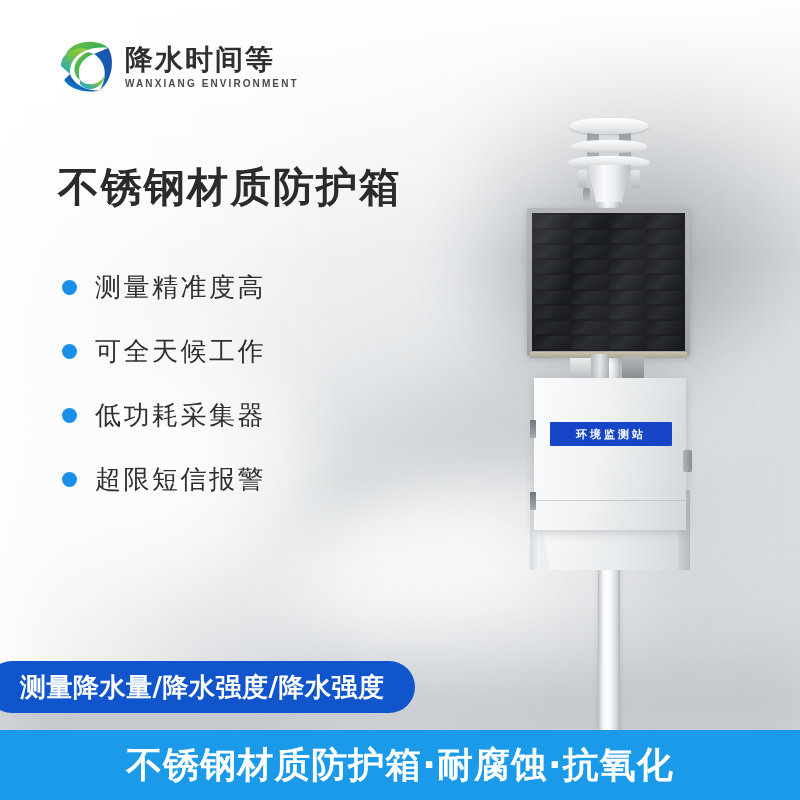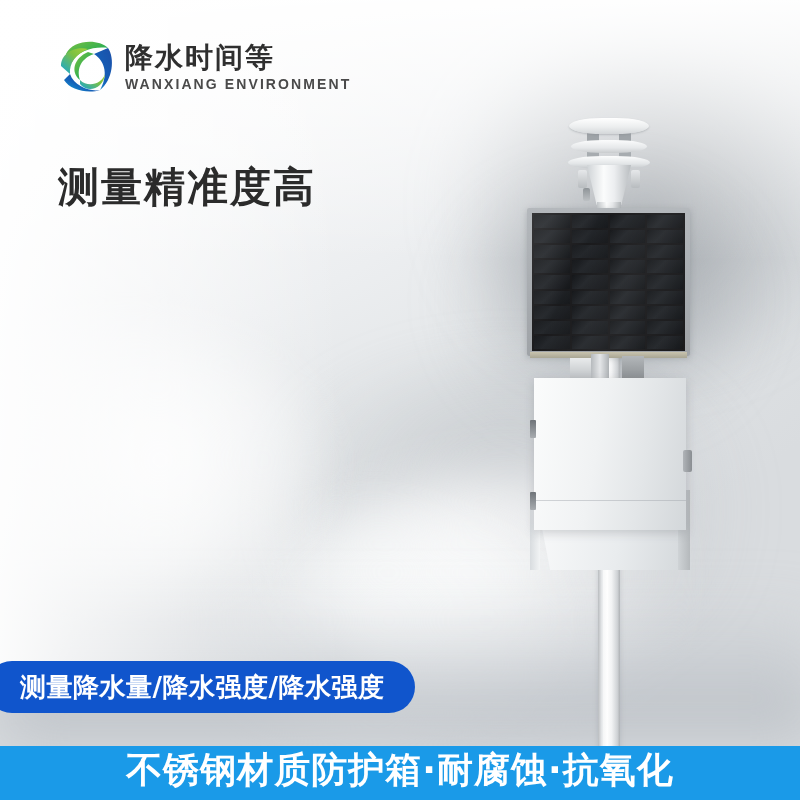--- a/index.html
+++ b/index.html
@@ -34,43 +34,43 @@
      background:linear-gradient(180deg, rgba(255,255,255,.96), rgba(255,255,255,.30) 70%, rgba(255,255,255,0));}
   .haze-left{position:absolute;left:0;top:0;width:340px;height:700px;
      background:linear-gradient(90deg, rgba(255,255,255,.92), rgba(255,255,255,.45) 55%, rgba(255,255,255,0));}
 
   
   .logo{position:absolute;left:58px;top:36px;display:flex;align-items:center;gap:9px;}
   .logo-mark{width:58px;height:62px;flex:none;}
   .logo-text{display:flex;flex-direction:column;justify-content:center;line-height:1;}
   .logo-cn{font-size:28px;font-weight:700;color:#2f2f2f;letter-spacing:2px;
            font-family:"DejaVu Sans","Liberation Sans",sans-serif;}
-  .logo-en{font-size:14px;font-weight:700;color:#4a4a4a;letter-spacing:2.1px;margin-top:5px;}
+  .logo-en{font-size:10px;font-weight:700;color:#4a4a4a;letter-spacing:2.1px;margin-top:5px;}
 
   
   .headline{position:absolute;left:58px;top:160px;font-size:41px;font-weight:700;
             color:#2b2b2b;letter-spacing:2px;white-space:nowrap;
             font-family:"DejaVu Sans","Liberation Sans",sans-serif;}
 
   
   .features{position:absolute;left:62px;top:255px;}
   .feat{display:flex;align-items:center;height:64px;}
   .dot{width:15px;height:15px;border-radius:50%;flex:none;margin-right:18px;}
   .feat-label{font-size:26px;color:#2f2f2f;letter-spacing:2.5px;white-space:nowrap;
               font-family:"DejaVu Sans","Liberation Sans",sans-serif;}
 
   
   .pill{position:absolute;left:-14px;top:661px;height:52px;border-radius:26px;
         display:flex;align-items:center;padding:0 30px 0 34px;}
   .pill-label{font-size:26px;font-weight:700;color:#fff;letter-spacing:.5px;white-space:nowrap;
               font-family:"DejaVu Sans","Liberation Sans",sans-serif;}
 
   
-  .footbar{position:absolute;left:0;bottom:0;width:800px;height:54px;
-           display:flex;align-items:flex-start;justify-content:center;}
+  .footbar{position:absolute;left:0;bottom:0;width:800px;height:70px;
+           display:flex;align-items:center;justify-content:center;}
   .footbar-label{font-size:36px;font-weight:700;color:#fff;letter-spacing:1px;white-space:nowrap;
                  font-family:"DejaVu Sans","Liberation Sans",sans-serif;}
 
   
   .station{position:absolute;left:470px;top:100px;width:300px;height:640px;}
 
   
   .mast{position:absolute;left:128px;top:168px;width:22px;height:562px;
         background:linear-gradient(90deg,#b9bcbf 0%,#e8eaec 18%,#fdfdfd 42%,#f2f3f4 62%,#cfd2d5 88%,#aeb1b4 100%);
         box-shadow:0 0 5px rgba(120,125,130,.25);}
@@ -229,20 +229,23 @@
     <div class="brk-c"></div>
 
     <div class="box-flange-r"></div>
     <div class="box-flange-l"></div>
     <div class="box-skirt"></div>
     <div class="box"></div>
     <div class="box-seam"></div>
     <div class="hinge-t"></div>
     <div class="hinge-b"></div>
     <div class="latch"></div>
+    <div class="box-label" style="background:#1645c8;">
+      <span class="box-label-text">环境监测站</span>
+    </div>
   </div>
 
   <div class="logo">
     <svg class="logo-mark" viewBox="0 0 58 62">
       <defs>
         <linearGradient id="gA" x1="0" y1="0" x2="1" y2="1">
           <stop offset="0%" stop-color="#7cc142"></stop>
             <stop offset="55%" stop-color="#35b04f"></stop>
             <stop offset="100%" stop-color="#0f9fd6"></stop>
         </linearGradient>
@@ -264,22 +267,40 @@
       <path d="M36 18 C24 22, 18 32, 22 44 C12 36, 16 22, 30 16 Z" fill="url(#gA)"></path>
       <path d="M22 44 C30 52, 44 48, 47 38 C46 52, 30 58, 22 48 Z" fill="url(#gC)"></path>
       <path d="M26 29 L36 27 L29 34 Z" fill="#ffffff" opacity=".85"></path>
     </svg>
     <div class="logo-text">
       <span class="logo-cn">降水时间等</span>
       <span class="logo-en">WANXIANG ENVIRONMENT</span>
     </div>
   </div>
 
-  <div class="headline">测量精准度高</div>
-
+  <div class="headline">不锈钢材质防护箱</div>
+
+  <div class="features">
+    <div class="feat">
+      <span class="dot" style="background:#1a8ee8;"></span>
+      <span class="feat-label">测量精准度高</span>
+    </div>
+    <div class="feat">
+      <span class="dot" style="background:#1a8ee8;"></span>
+      <span class="feat-label">可全天候工作</span>
+    </div>
+    <div class="feat">
+      <span class="dot" style="background:#1a8ee8;"></span>
+      <span class="feat-label">低功耗采集器</span>
+    </div>
+    <div class="feat">
+      <span class="dot" style="background:#1a8ee8;"></span>
+      <span class="feat-label">超限短信报警</span>
+    </div>
+  </div>
 
   <div class="pill" style="background:#1055cc;">
     <span class="pill-label">测量降水量/降水强度/降水强度</span>
   </div>
 
   <div class="footbar" style="background:#1a9ae8;">
     <span class="footbar-label">不锈钢材质防护箱·耐腐蚀·抗氧化</span>
   </div>
 
 </div>

